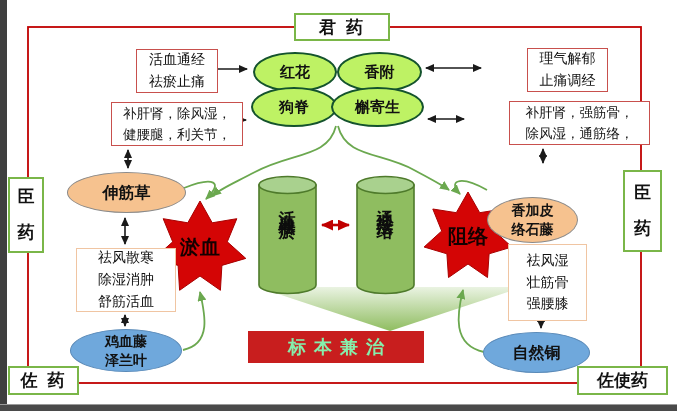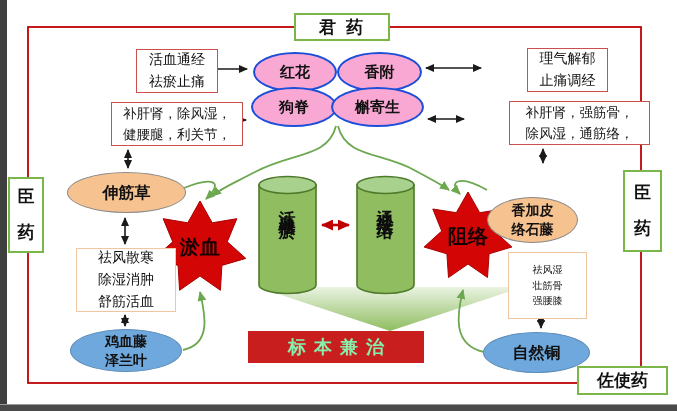--- a/index.html
+++ b/index.html
@@ -15,21 +15,21 @@
          text-align:center;white-space:pre-line;color:#111;box-sizing:border-box;}
   
   .rolebox{background:#ffffff;border:2px solid #7ab648;font-weight:bold;font-size:17px;letter-spacing:2px;}
   .rolebox.vert{line-height:2.1;letter-spacing:0;}
   
   .redbox{background:#ffffff;border:1.5px solid #c8504d;font-size:13.5px;line-height:1.55;margin-left:40px;}
   
   .peachbox{background:#ffffff;border:1.5px solid #f0c5a2;font-size:13.5px;line-height:1.55;}
   
   .ell{border-radius:50%;font-size:15px;font-weight:bold;line-height:1.35;}
-  .ell.pink{background:#f9a8d4;border:2px solid #1d4ed8;}
+  .ell.pink{background:#bef264;border:2px solid #14532d;}
   .ell.orange{background:#f6c28f;border:1px solid #8a8a8a;}
   .ell.blue{background:#6fa8dc;border:1px solid #5a8ab8;}
   
   .starlabel{font-size:20px;font-weight:bold;color:#140000;background:transparent;z-index:3;}
   
   .cyltext{writing-mode:vertical-rl;text-orientation:upright;font-size:17px;font-weight:bold;
            letter-spacing:4px;color:#0d0d0d;z-index:3;justify-content:flex-start;padding-top:4px;}
   
   .banner{background:#c81e1e;color:#86efac;font-size:18px;font-weight:bold;letter-spacing:8px;
           padding-left:8px;z-index:3;}
@@ -91,34 +91,35 @@
 
     <polygon fill="#d40505" stroke="#a80000" stroke-width="1" points="200,201 212.2,222.8 236.8,218.7 227.3,241.8 245.8,258.4 221.9,265.4 220.4,290.3 200,276 179.6,290.3 178.1,265.4 154.2,258.4 172.7,241.8 163.2,218.7 187.8,222.8"></polygon>
     <polygon fill="#d40505" stroke="#a80000" stroke-width="1" points="468,192 479.7,212.7 503.2,209.0 494.3,231.0 511.9,247.0 489.1,253.8 487.5,277.5 468,264 448.5,277.5 446.9,253.8 424.1,247.0 441.7,231.0 432.8,209.0 456.3,212.7"></polygon>
   </svg>
 
   <div class="label rolebox" style="left:294px;top:13px;width:96px;height:28px;">君 药</div>
   <div class="label rolebox vert" style="left:8px;top:177px;width:36px;height:76px;">臣
 药</div>
   <div class="label rolebox vert" style="left:623px;top:170px;width:39px;height:82px;">臣
 药</div>
+  <div class="label rolebox" style="left:8px;top:366px;width:71px;height:29px;">佐 药</div>
   <div class="label rolebox" style="left:577px;top:366px;width:91px;height:29px;letter-spacing:0;">佐使药</div>
 
   <div class="label redbox" style="left:96px;top:49px;width:82px;height:44px;font-size:14px;">活血通经
 祛瘀止痛</div>
   <div class="label redbox" style="left:487px;top:48px;width:81px;height:44px;font-size:14px;">理气解郁
 止痛调经</div>
   <div class="label redbox" style="left:71px;top:102px;width:132px;height:44px;">补肝肾，除风湿，
 健腰腿，利关节，</div>
   <div class="label redbox" style="left:469px;top:101px;width:141px;height:44px;">补肝肾，强筋骨，
 除风湿，通筋络，</div>
   <div class="label peachbox" style="left:76px;top:248px;width:100px;height:64px;font-size:14px;">祛风散寒
 除湿消肿
 舒筋活血</div>
-  <div class="label peachbox" style="left:508px;top:244px;width:79px;height:67px;font-size:10px;margin-top:8px;">祛风湿
+  <div class="label peachbox" style="left:508px;top:244px;width:79px;height:77px;font-size:14px;">祛风湿
 壮筋骨
 强腰膝</div>
 
   <div class="label ell pink" style="left:253px;top:52px;width:84px;height:40px;">红花</div>
   <div class="label ell pink" style="left:337px;top:52px;width:85px;height:40px;">香附</div>
   <div class="label ell pink" style="left:251px;top:87px;width:86px;height:40px;">狗脊</div>
   <div class="label ell orange" style="left:67px;top:172px;width:119px;height:41px;font-size:16px;">伸筋草</div>
 
   <div class="label ell pink" style="left:331px;top:87px;width:93px;height:40px;">槲寄生</div>
   <div class="label ell orange" style="left:487px;top:167px;width:91px;height:46px;font-size:14px;margin-top:30px;">香加皮

